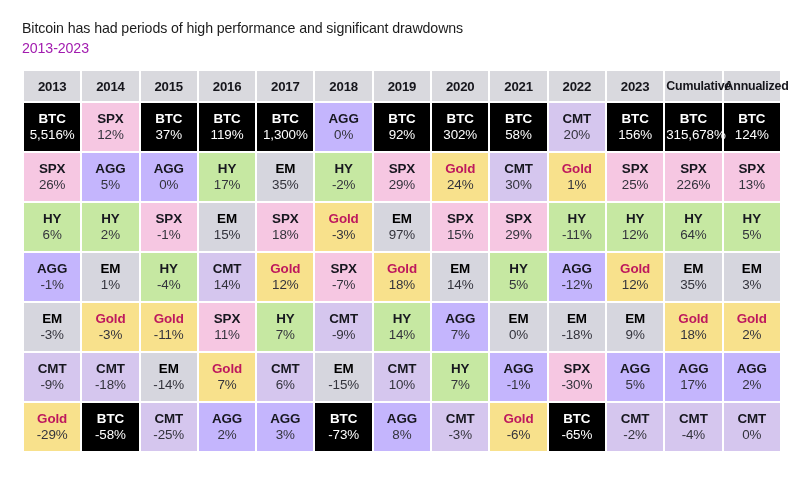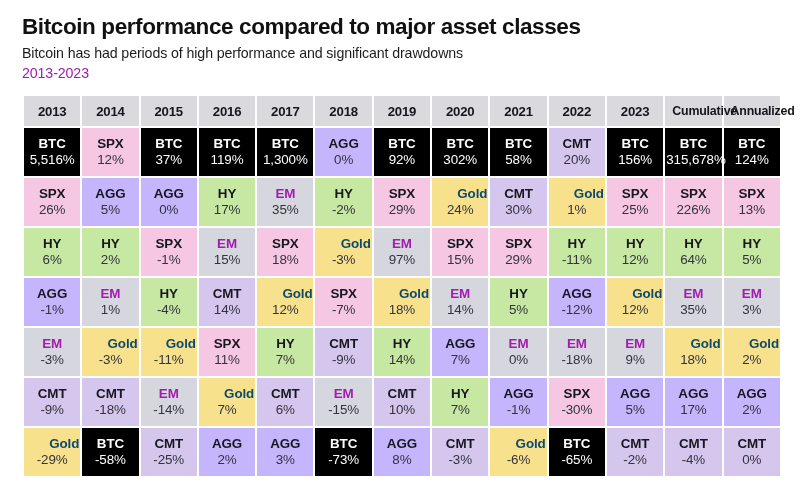--- a/index.html
+++ b/index.html
@@ -48,21 +48,21 @@
   }
   table.grid th {
     background: #d9d9de;
     color: #16161c;
     font-size: 13.2px;
     font-weight: bold;
     height: 30px;
     text-align: center;
     vertical-align: middle;
     letter-spacing: -0.2px;
-    padding: 0 7px;
+    padding: 0 1px;
   }
   table.grid th.wide { font-size: 12.4px; }
   table.grid td {
     height: 48px;
     text-align: center;
     vertical-align: middle;
     padding: 2px 1px;
   }
   .cell-ticker {
     display: block;
@@ -84,35 +84,34 @@
   .a-SPX  { background: #f6c7e2; }
   .a-SPX  .cell-ticker { color: #17171f; }
   .a-SPX  .cell-value  { color: #33333c; }
   .a-HY   { background: #c6e8a2; }
   .a-HY   .cell-ticker { color: #17171f; }
   .a-HY   .cell-value  { color: #33333c; }
   .a-AGG  { background: #c4b5fd; }
   .a-AGG  .cell-ticker { color: #17171f; }
   .a-AGG  .cell-value  { color: #33333c; }
   .a-EM   { background: #d6d6de; }
-  .a-EM   .cell-ticker { color: #a21caf; }
+  .a-EM   .cell-ticker { color: #000000; }
   .a-EM   .cell-value  { color: #33333c; }
   .a-CMT  { background: #d5c6ee; margin-top: 8px; }
   .a-CMT  .cell-ticker { color: #17171f; }
   .a-CMT  .cell-value  { color: #33333c; }
   .a-Gold { background: #f8e18c; }
-  .a-Gold .cell-ticker { color: #0c4a6e; text-align: right; }
+  .a-Gold .cell-ticker { color: #be185d; }
   .a-Gold .cell-value  { color: #33333c; }
 </style>
 </head>
 <body>
 
 <div class="page">
 
-  <h1 class="title">Bitcoin performance compared to major asset classes</h1>
   <div class="subtitle">Bitcoin has had periods of high performance and significant drawdowns</div>
   <div class="subtitle-line2">2013-2023</div>
 
   <table class="grid">
     <thead>
       <tr id="hdr-row">
           <th>2013</th>
           <th>2014</th>
           <th>2015</th>
           <th>2016</th>

